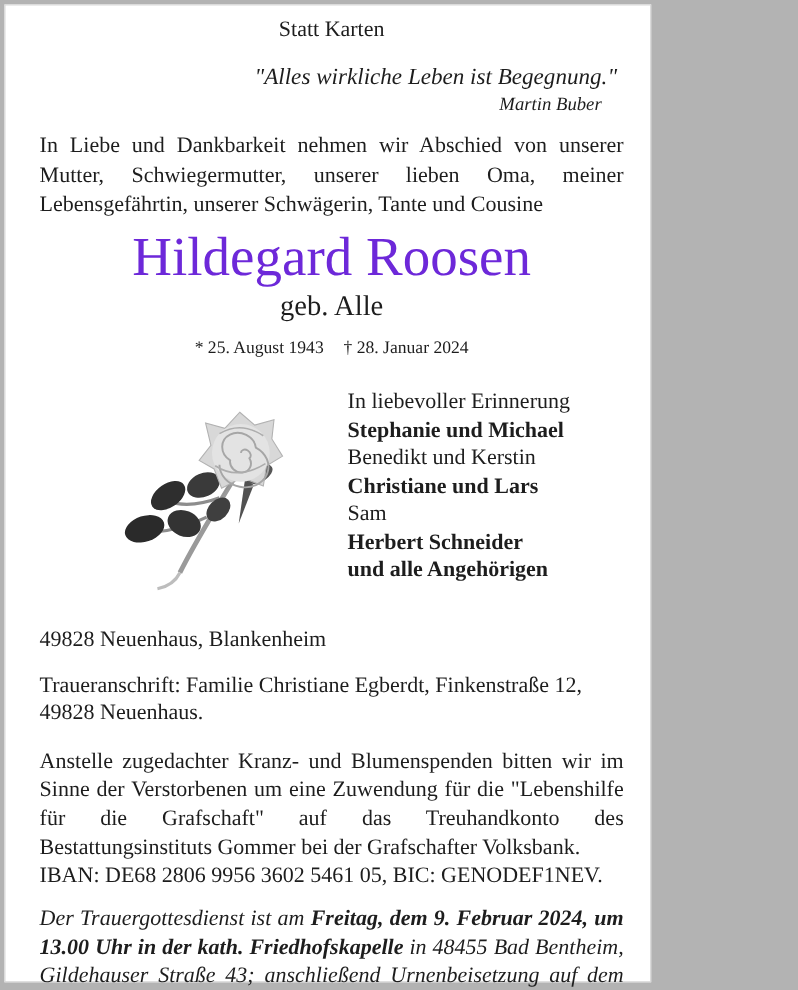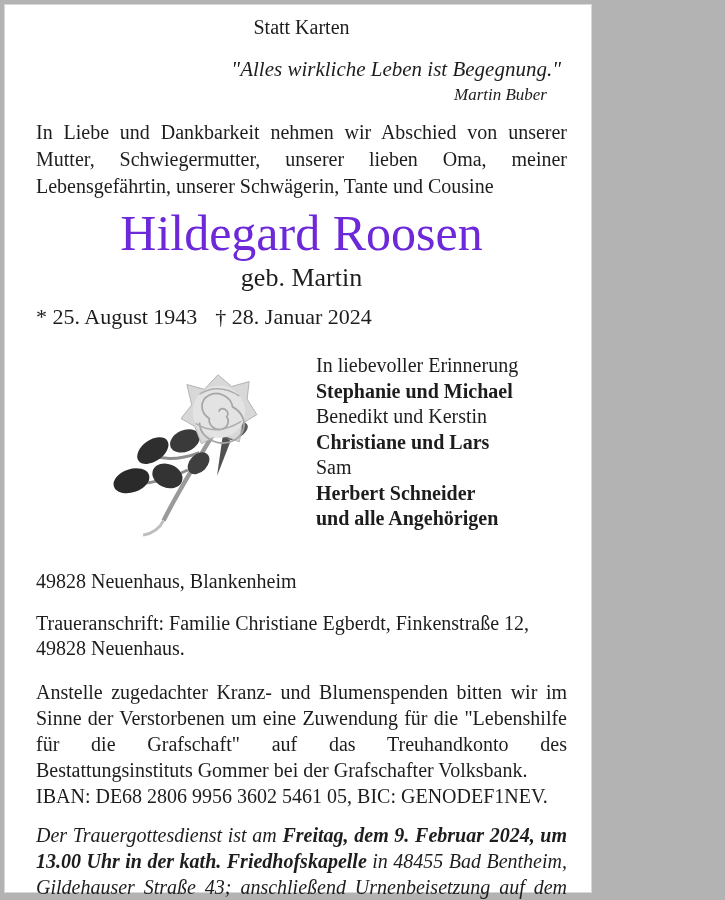--- a/index.html
+++ b/index.html
@@ -22,21 +22,21 @@
   .statt-karten { margin-top:10px; text-align:center; font-size:20px; line-height:24px; }
   .quote       { margin-top:17px; text-align:right; font-style:italic; font-size:21px; line-height:26px; padding-right:6px; }
   .quote-author{ margin-top:2px;  text-align:right; font-style:italic; font-size:17px; line-height:22px; padding-right:20px; }
 
   .justify { text-align:justify; }
   .bodytext { font-size:20px; line-height:26px; }
   .intro { margin-top:13px; font-size:20px; line-height:27px; }
 
   .deceased-name { margin-top:5px; text-align:center; font-size:50px; line-height:56px; color:#6d28d9; }
   .maiden-name   { margin-top:2px; text-align:center; font-size:26px; line-height:30px; }
-  .dates         { margin-top:10px; text-align:left; font-size:22px; line-height:28px; }
+  .dates         { margin-top:10px; text-align:center; font-size:16px; line-height:28px; }
   .dates .gap    { display:inline-block; width:18px; }
 
   .memorial-row { position:relative; margin-top:22px; height:204px; }
   .rose { position:absolute; left:64px; top:14px; width:165px; height:175px; }
   .names-col { margin-left:280px; font-size:20px; line-height:25.5px; }
   .mourner.bold { font-weight:bold; }
 
   .residence  { margin-top:12px; font-size:20px; line-height:25px; }
   .condolence { margin-top:17px; font-size:20px; line-height:25px; }
   .donation   { margin-top:18px; }
@@ -51,21 +51,21 @@
   <div class="content">
 
     <div class="statt-karten">Statt Karten</div>
 
     <div class="quote">"Alles wirkliche Leben ist Begegnung."</div>
     <div class="quote-author">Martin Buber</div>
 
     <p class="intro justify">In Liebe und Dankbarkeit nehmen wir Abschied von unserer Mutter, Schwiegermutter, unserer lieben Oma, meiner Lebensgefährtin, unserer Schwägerin, Tante und Cousine</p>
 
     <div class="deceased-name">Hildegard Roosen</div>
-    <div class="maiden-name">geb. Martin</div>
+    <div class="maiden-name">geb. Alle</div>
 
     <div class="dates">
       <span>* 25. August 1943</span><span class="gap"></span><span>† 28. Januar 2024</span>
     </div>
 
     <div class="memorial-row">
       <div class="rose">
         <svg viewBox="0 0 165 180" width="165" height="175">
           <g>
             <path d="M116,66 C98,96 78,128 63,158" stroke="#9a9a9a" stroke-width="4.5" fill="none"></path>

